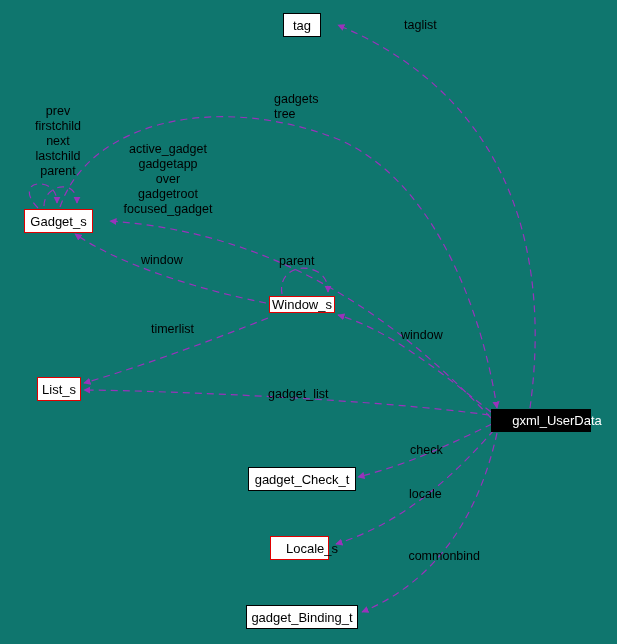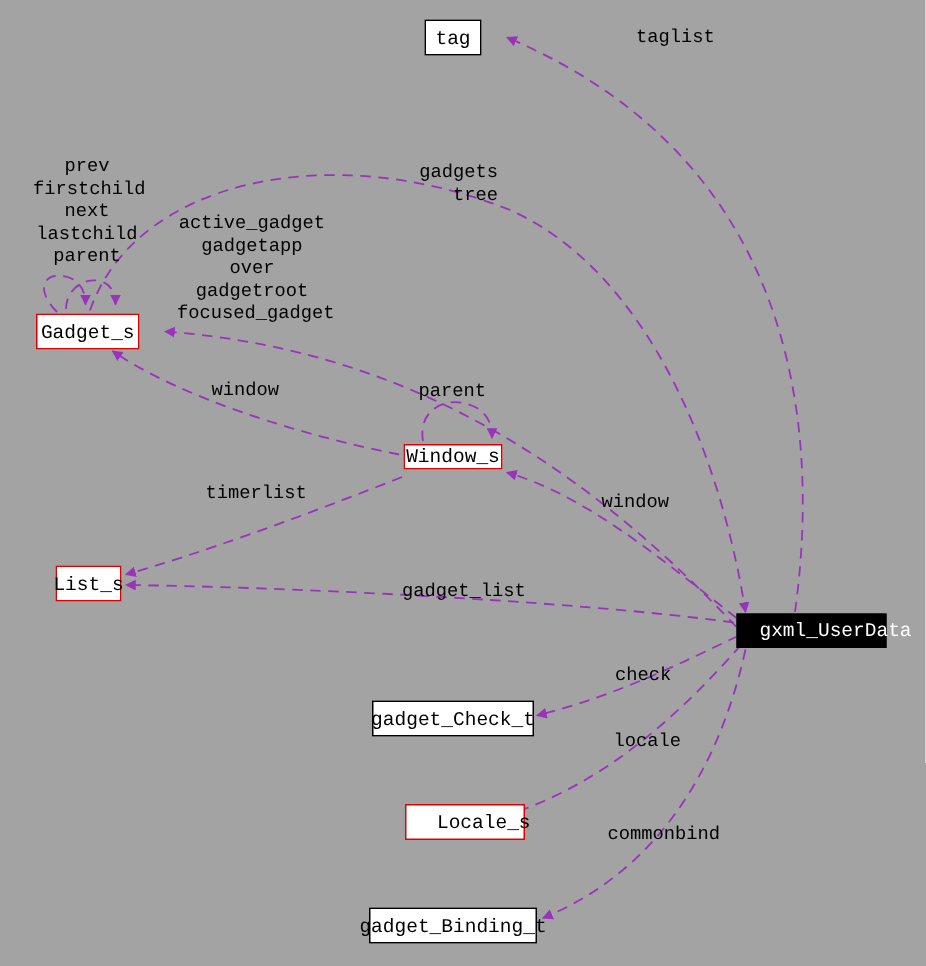--- a/index.html
+++ b/index.html
@@ -5,22 +5,22 @@
 <style>
   html, body {
     margin: 0;
     padding: 0;
     background: #ffffff;
   }
   #diagram {
     position: relative;
     width: 617px;
     height: 644px;
-    background: #a3a3a3;
-    font-family: Liberation Mono, monospace;
+    background: #0f766e;
+    font-family: Liberation Sans, sans-serif;
     overflow: hidden;
   }
   #edges {
     position: absolute;
     left: 0;
     top: 0;
     width: 617px;
     height: 644px;
   }
   .node {
@@ -98,37 +98,37 @@
     </g>
   </svg>
 
   <div id="nodes-layer">
       <div class="node black-border" style="left: 283px; top: 13px; width: 38px; height: 24px;">tag</div>
       <div class="node red-border" style="left: 24px; top: 209px; width: 69px; height: 24px;">Gadget_s</div>
       <div class="node red-border" style="left: 269px; top: 296px; width: 66px; height: 17px;">Window_s</div>
       <div class="node red-border" style="left: 37px; top: 377px; width: 44px; height: 24px;">List_s</div>
       <div class="node current" style="left: 491px; top: 409px; width: 100px; height: 23px;">gxml_UserData</div>
       <div class="node black-border" style="left: 248px; top: 467px; width: 108px; height: 24px;">gadget_Check_t</div>
-      <div class="node red-border" style="left: 270px; top: 536px; width: 80px; height: 24px; padding-left: 25px;">Locale_s</div>
+      <div class="node red-border" style="left: 270px; top: 536px; width: 59px; height: 24px; padding-left: 25px;">Locale_s</div>
       <div class="node black-border" style="left: 246px; top: 605px; width: 112px; height: 24px;">gadget_Binding_t</div>
     </div>
   <div id="labels-layer">
       <div class="edge-label" style="left: 22px; top: 104px; width: 72px; text-align: center;">prev
 firstchild
 next
 lastchild
 parent</div>
       <div class="edge-label" style="left: 118px; top: 142px; width: 100px; text-align: center;">active_gadget
 gadgetapp
 over
 gadgetroot
 focused_gadget</div>
-      <div class="edge-label" style="left: 274px; top: 108px; width: 58px; text-align: right;">gadgets
+      <div class="edge-label" style="left: 274px; top: 92px; width: 58px; text-align: left;">gadgets
 tree</div>
-      <div class="edge-label" style="left: 404px; top: 18px; width: 44px; text-align: left; margin-left: 20px;">taglist</div>
+      <div class="edge-label" style="left: 404px; top: 18px; width: 44px; text-align: left;">taglist</div>
       <div class="edge-label" style="left: 141px; top: 253px; width: 52px; text-align: left;">window</div>
       <div class="edge-label" style="left: 279px; top: 254px; width: 44px; text-align: left;">parent</div>
       <div class="edge-label" style="left: 137px; top: 322px; width: 57px; text-align: right;">timerlist</div>
       <div class="edge-label" style="left: 268px; top: 387px; width: 74px; text-align: left;">gadget_list</div>
       <div class="edge-label" style="left: 401px; top: 328px; width: 52px; text-align: left;">window</div>
       <div class="edge-label" style="left: 410px; top: 443px; width: 40px; text-align: left;">check</div>
       <div class="edge-label" style="left: 409px; top: 487px; width: 38px; text-align: left;">locale</div>
       <div class="edge-label" style="left: 388px; top: 549px; width: 92px; text-align: right;">commonbind</div>
     </div>
 

